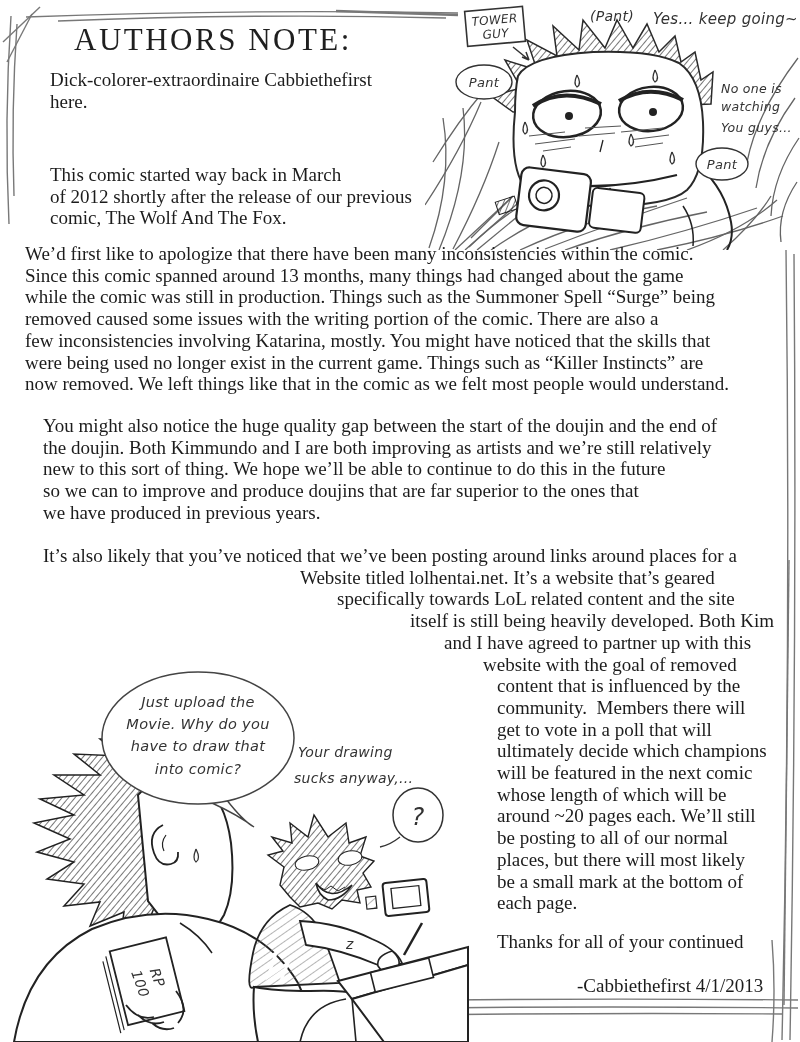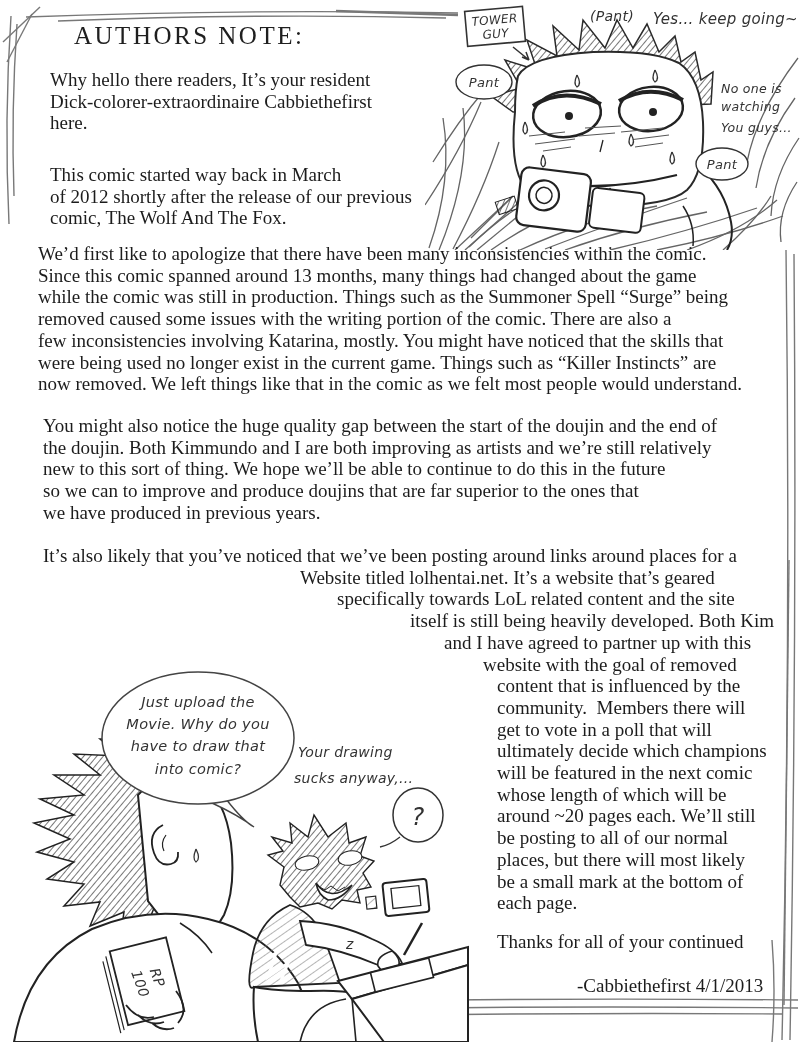--- a/index.html
+++ b/index.html
@@ -1,24 +1,24 @@
 <!DOCTYPE html>
 <html><head>
 <meta charset="utf-8">
 <style>
   html,body{margin:0;padding:0;background:#fff;}
   .page{position:relative;width:800px;height:1042px;background:#ffffff;overflow:hidden;
         font-family:"Liberation Serif","DejaVu Serif",serif;color:#1c1c1c;}
-  .page-title{position:absolute;left:74px;top:22px;margin:0;font-size:25px;font-weight:normal;
+  .page-title{position:absolute;left:74px;top:22px;margin:0;font-size:31px;font-weight:normal;
         letter-spacing:2.5px;color:#1f1f1f;}
   .para{position:absolute;font-size:19px;line-height:21.7px;}
   .para .line{white-space:pre;}
   #p1{left:50px;top:69px;}
   #p2{left:50px;top:164px;}
-  #p3{left:38px;top:243px;}
+  #p3{left:25px;top:243px;}
   #p4{left:43px;top:415px;}
   #p5{left:0px;top:545px;width:720px;}
   #p6{left:497px;top:931px;}
   .signature{position:absolute;left:577px;top:975px;font-size:19px;white-space:pre;text-align:right;}
   svg{position:absolute;display:block;}
   #deco{left:0;top:0;}
   #il-top{left:425px;top:0;}
   #il-bottom{left:0;top:653px;}
   .hw{font-family:"DejaVu Sans",sans-serif;font-style:italic;fill:#333;letter-spacing:.3px;}
   .sk{stroke:#2a2a2a;fill:none;}
@@ -223,21 +223,20 @@
     <g>
       <ellipse cx="418" cy="162" rx="25" ry="27" fill="#fff" stroke="#333" stroke-width="1.5"></ellipse>
       <path d="M400,184 Q390,192 380,194" stroke="#333" stroke-width="1.3" fill="none"></path>
       <text x="418" y="172" class="hw" font-size="24" text-anchor="middle">?</text>
     </g>
   </svg>
 
   <h1 class="page-title">AUTHORS NOTE:</h1>
 
   <div class="para" id="p1">
-    <div class="line">Why hello there readers, It’s your resident</div>
     <div class="line">Dick-colorer-extraordinaire Cabbiethefirst</div>
     <div class="line">here.</div>
   </div>
 
   <div class="para" id="p2">
     <div class="line">This comic started way back in March</div>
     <div class="line">of 2012 shortly after the release of our previous</div>
     <div class="line">comic, The Wolf And The Fox.</div>
   </div>
 

